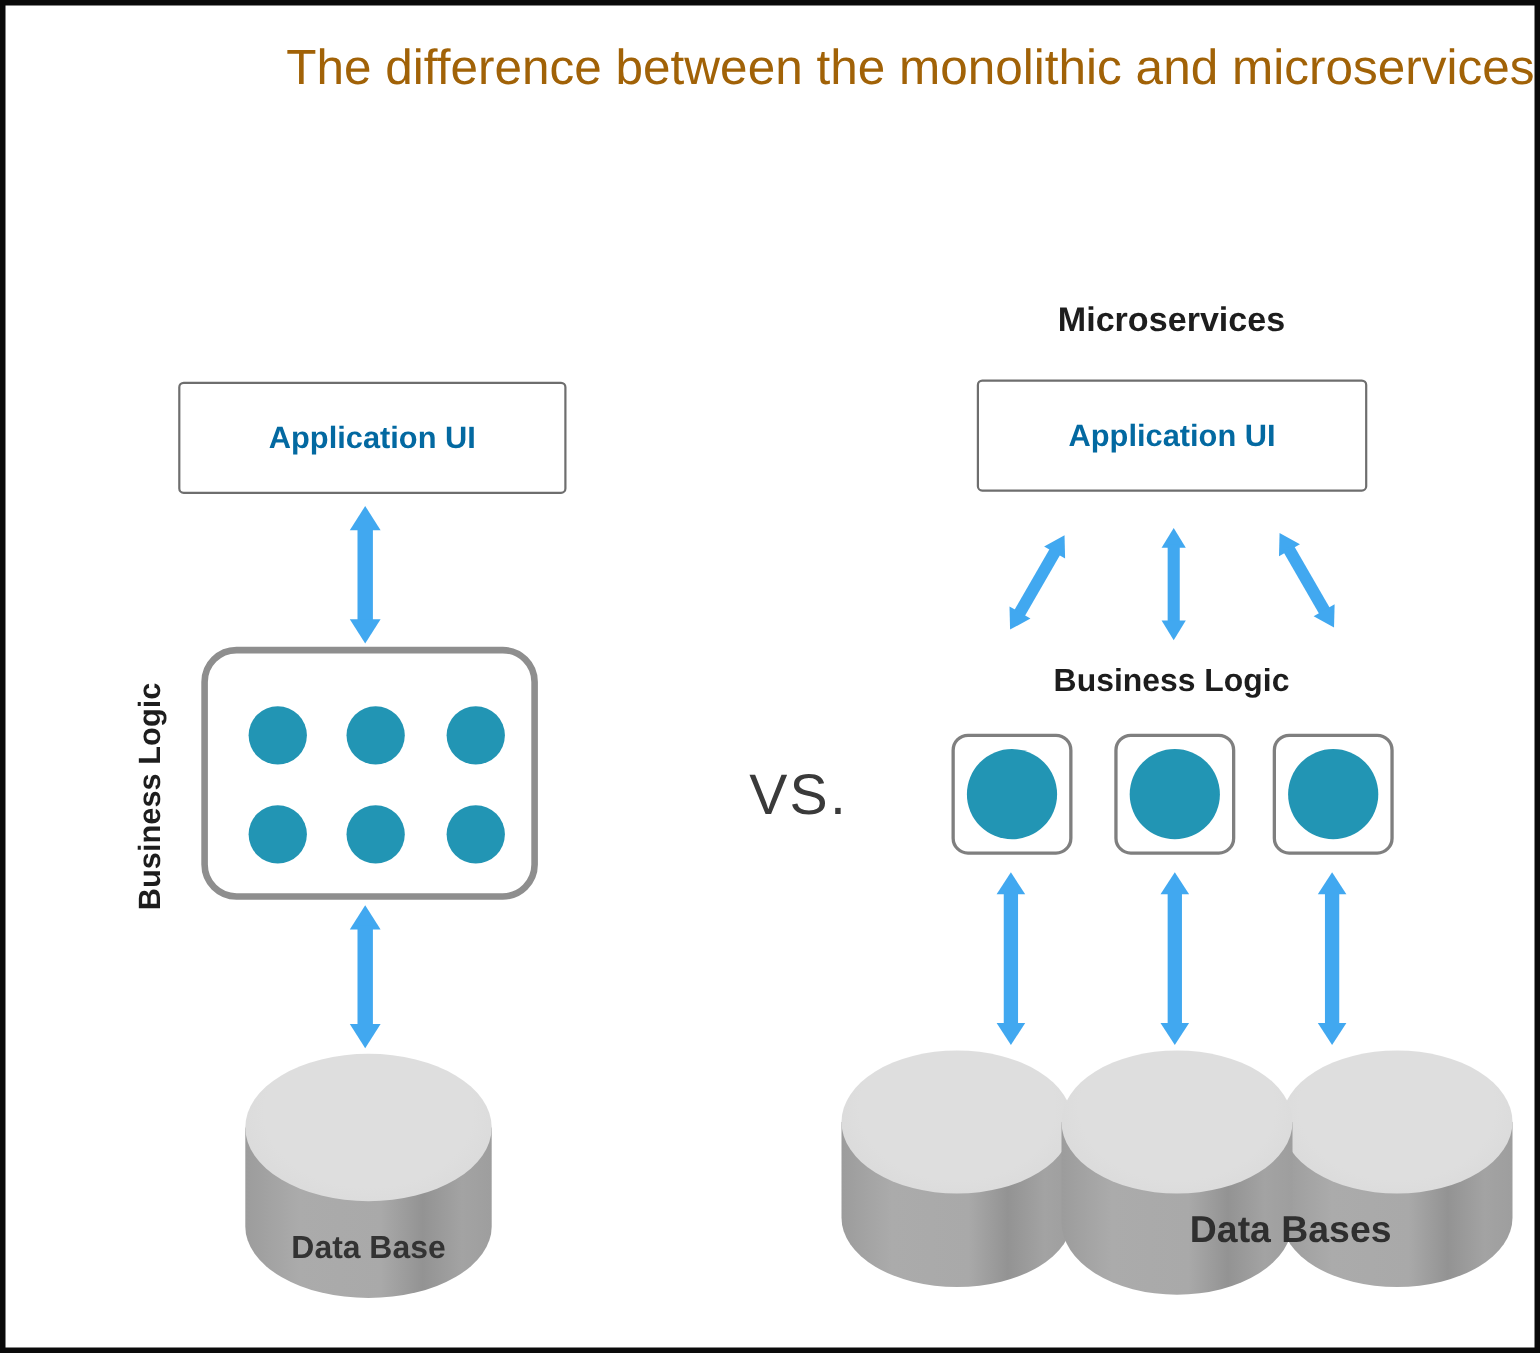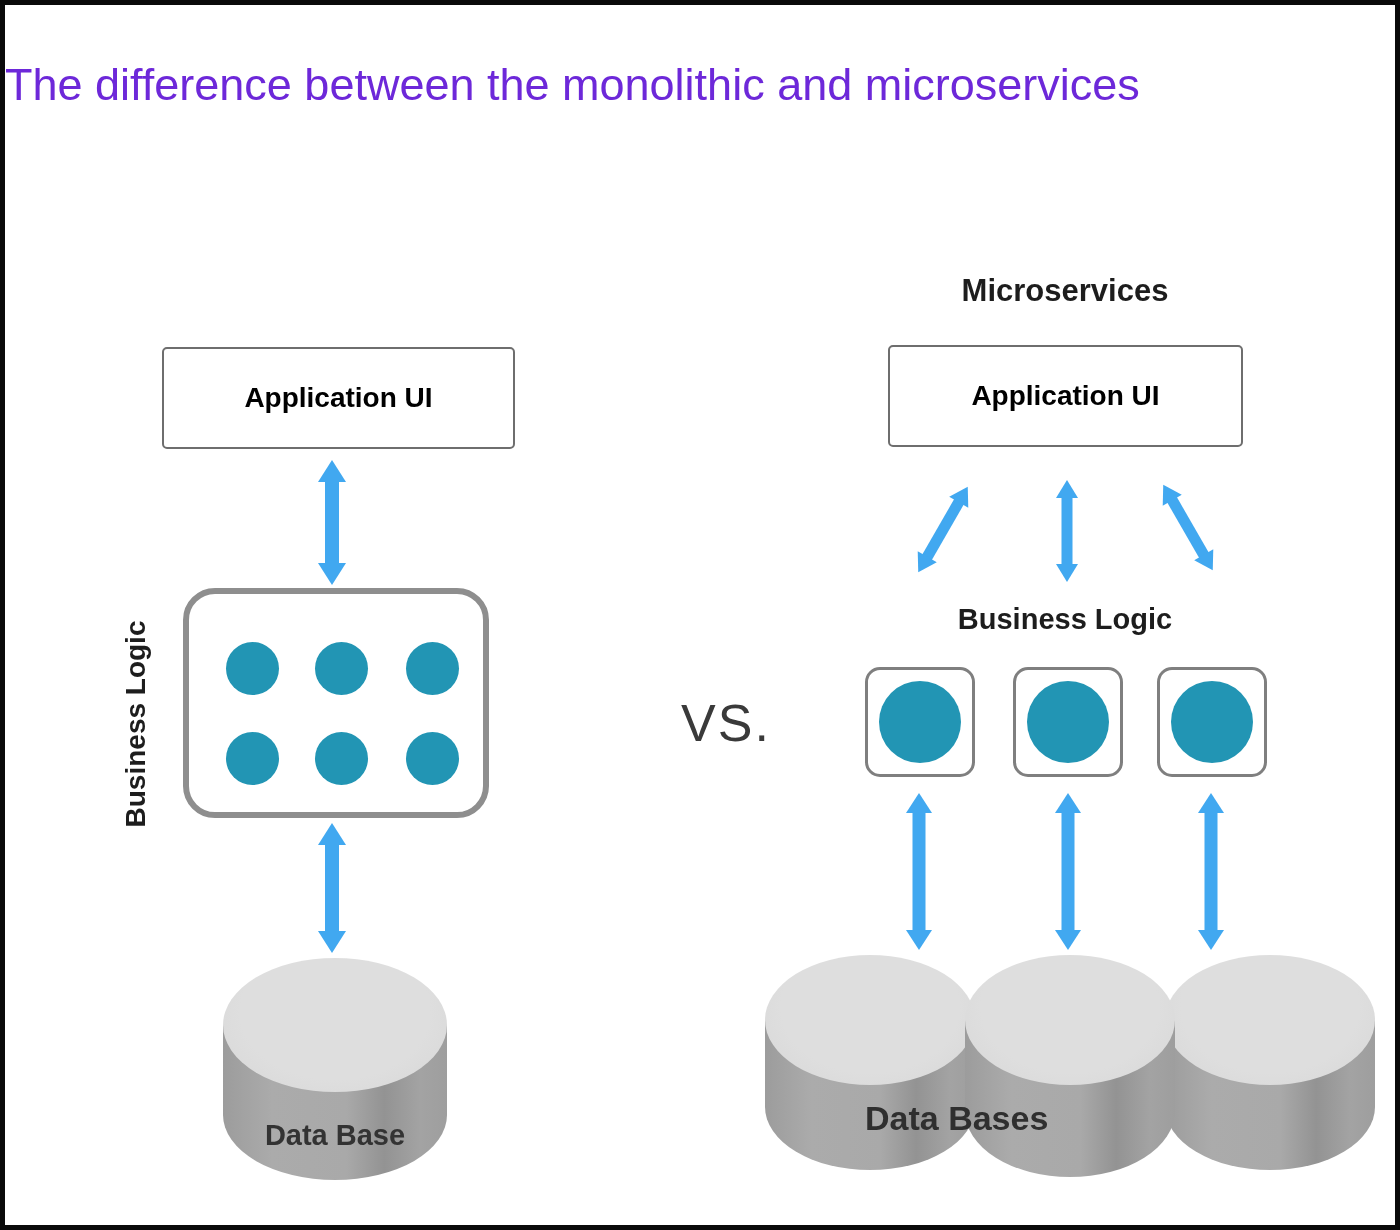--- a/index.html
+++ b/index.html
@@ -12,28 +12,28 @@
     --ink:#262626;
   }
   *{margin:0;padding:0;box-sizing:border-box;}
   html,body{background:#fff;}
   body{font-family:"Liberation Sans",sans-serif;color:var(--ink);}
   .canvas{
     position:relative;width:1400px;height:1230px;background:#fff;
     border:5px solid #0a0a0a;overflow:hidden;
   }
   .abs{position:absolute;}
-  .title{left:0;top:46px;width:100%;text-align:left;
-         font-size:45px;line-height:67px;font-weight:400;color:#6d28d9;letter-spacing:0px;}
+  .title{left:0;top:22px;width:100%;text-align:right;
+         font-size:45px;line-height:67px;font-weight:400;color:#a16207;letter-spacing:0px;}
   .heading{font-size:31px;font-weight:700;color:#1d1d1d;text-align:center;}
   .appui-box{
     background:#fff;border:2px solid var(--box-border);border-radius:5px;
     display:flex;align-items:center;justify-content:center;
   }
-  .appui-label{font-size:28px;font-weight:700;color:#000000;}
+  .appui-label{font-size:28px;font-weight:700;color:#0369a1;}
   .mono-box{
     background:#fff;border:6px solid var(--round-border);border-radius:32px;
   }
   .dot{position:absolute;border-radius:50%;background:var(--teal);}
   .vlabel{
     font-size:28px;font-weight:700;color:#1d1d1d;white-space:nowrap;
     transform:translate(-50%,-50%) rotate(-90deg);
   }
   .hlabel{font-size:29px;font-weight:700;color:#1d1d1d;text-align:center;}
   .vs{font-size:52px;font-weight:300;color:#3a3a3a;text-align:center;letter-spacing:2px;}
@@ -171,15 +171,15 @@
   </div>
   <div class="cyl" style="left:1160px;top:950px;width:210px;height:215px;">
     <div class="body" style="top:65px;"></div>
     <div class="top" style="height:130px;"></div>
   </div>
   <div class="cyl" style="left:960px;top:950px;width:210px;height:222px;">
     <div class="body" style="top:65px;"></div>
     <div class="top" style="height:130px;"></div>
   </div>
 
-  <div class="abs" style="left:860px;top:1094px;width:400px;text-align:left;font-size:34px;font-weight:700;color:#2f2f2f;">Data Bases</div>
+  <div class="abs" style="left:860px;top:1094px;width:400px;text-align:right;font-size:34px;font-weight:700;color:#2f2f2f;">Data Bases</div>
 
 </div>
 
 </body></html>

